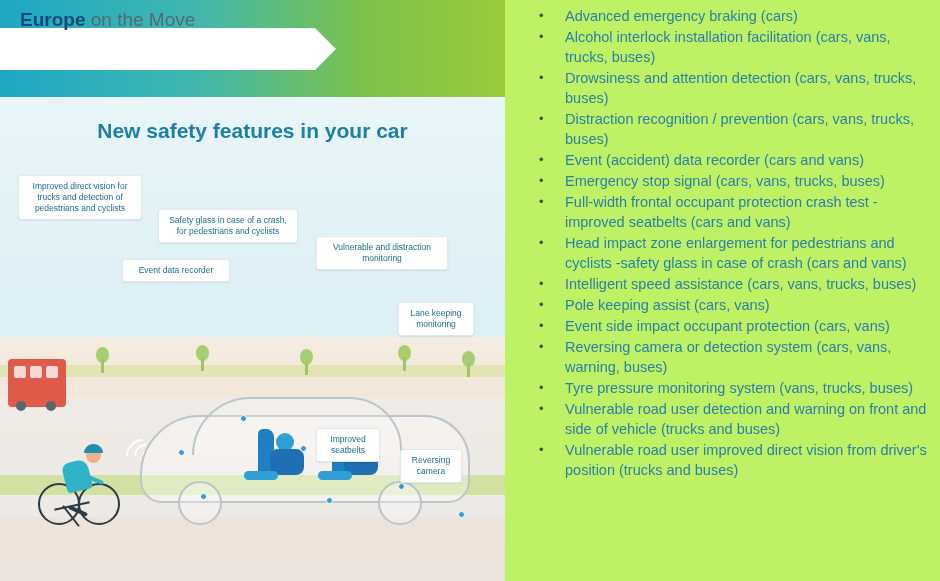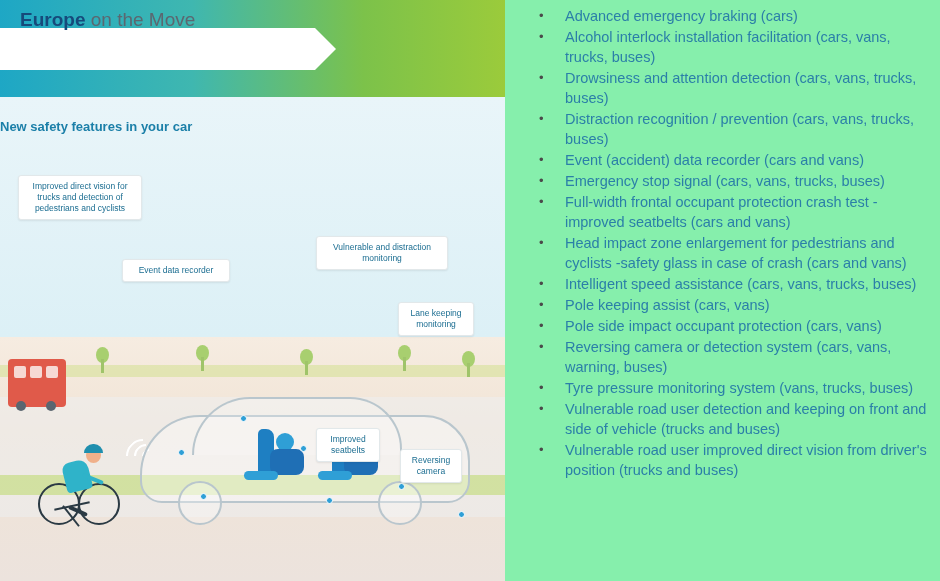--- a/index.html
+++ b/index.html
@@ -6,21 +6,21 @@
   html, body {
     margin: 0; padding: 0;
     width: 940px; height: 581px;
     background: #ffffff;
     font-family: "Liberation Sans", sans-serif;
     overflow: hidden;
   }
   .page {
     position: relative;
     width: 940px; height: 581px;
-    background: #86efac;
+    background: #bef264;
   }
 
   
   .infographic {
     position: absolute;
     left: 0; top: 0;
     width: 505px; height: 581px;
     overflow: hidden;
     background: #e9f3f7;
   }
@@ -59,21 +59,22 @@
   .info-body {
     position: absolute;
     left: 0; top: 97px;
     width: 505px; height: 484px;
     background: linear-gradient(180deg, #eaf5f8 0%, #e3f0f5 45%, #f3ece4 62%, #efe6da 100%);
   }
   .info-heading {
     position: absolute;
     left: 0; top: 22px;
     width: 505px;
-    font-size: 13px;
+    text-align: center;
+    font-size: 21px;
     font-weight: bold;
     color: #1b7fa8;
   }
 
   
   .sky {
     position: absolute; left: 0; top: 0; width: 505px; height: 240px;
     background: linear-gradient(180deg, #e9f5f9 0%, #dcf0f6 100%);
   }
   .cityband {
@@ -382,20 +383,21 @@
         <div class="dot" style="left:192px; top:38px;"></div>
         <div class="dot" style="left:60px;  top:96px;"></div>
         <div class="dot" style="left:186px; top:100px;"></div>
         <div class="dot" style="left:258px; top:86px;"></div>
         <div class="dot" style="left:318px; top:114px;"></div>
         <div class="dot" style="left:38px;  top:52px;"></div>
       </div>
 
       <div class="callout" style="left:18px; top:78px; width:124px;">Improved direct vision for trucks and detection of pedestrians and cyclists</div>
 
+      <div class="callout" style="left:158px; top:112px; width:140px;">Safety glass in case of a crash, for pedestrians and cyclists</div>
 
       <div class="callout" style="left:316px; top:139px; width:132px;">Vulnerable and distraction monitoring</div>
 
       <div class="callout" style="left:122px; top:162px; width:108px;">Event data recorder</div>
 
       <div class="callout" style="left:398px; top:205px; width:76px;">Lane keeping monitoring</div>
 
 
 
       <div class="callout" style="left:316px; top:331px; width:64px;">Improved seatbelts</div>
@@ -444,33 +446,33 @@
     <div class="bullet-row">
       <span class="bullet-mark">•</span>
       <span class="bullet-text">Intelligent speed assistance (cars, vans, trucks, buses)</span>
     </div>
     <div class="bullet-row">
       <span class="bullet-mark">•</span>
       <span class="bullet-text">Pole keeping assist (cars, vans)</span>
     </div>
     <div class="bullet-row">
       <span class="bullet-mark">•</span>
-      <span class="bullet-text">Pole side impact occupant protection (cars, vans)</span>
+      <span class="bullet-text">Event side impact occupant protection (cars, vans)</span>
     </div>
     <div class="bullet-row">
       <span class="bullet-mark">•</span>
       <span class="bullet-text">Reversing camera or detection system (cars, vans, warning, buses)</span>
     </div>
     <div class="bullet-row">
       <span class="bullet-mark">•</span>
       <span class="bullet-text">Tyre pressure monitoring system (vans, trucks, buses)</span>
     </div>
     <div class="bullet-row">
       <span class="bullet-mark">•</span>
-      <span class="bullet-text">Vulnerable road user detection and keeping on front and side of vehicle (trucks and buses)</span>
+      <span class="bullet-text">Vulnerable road user detection and warning on front and side of vehicle (trucks and buses)</span>
     </div>
     <div class="bullet-row">
       <span class="bullet-mark">•</span>
       <span class="bullet-text">Vulnerable road user improved direct vision from driver's position (trucks and buses)</span>
     </div>
 
   </div>
 
 </div>
 

